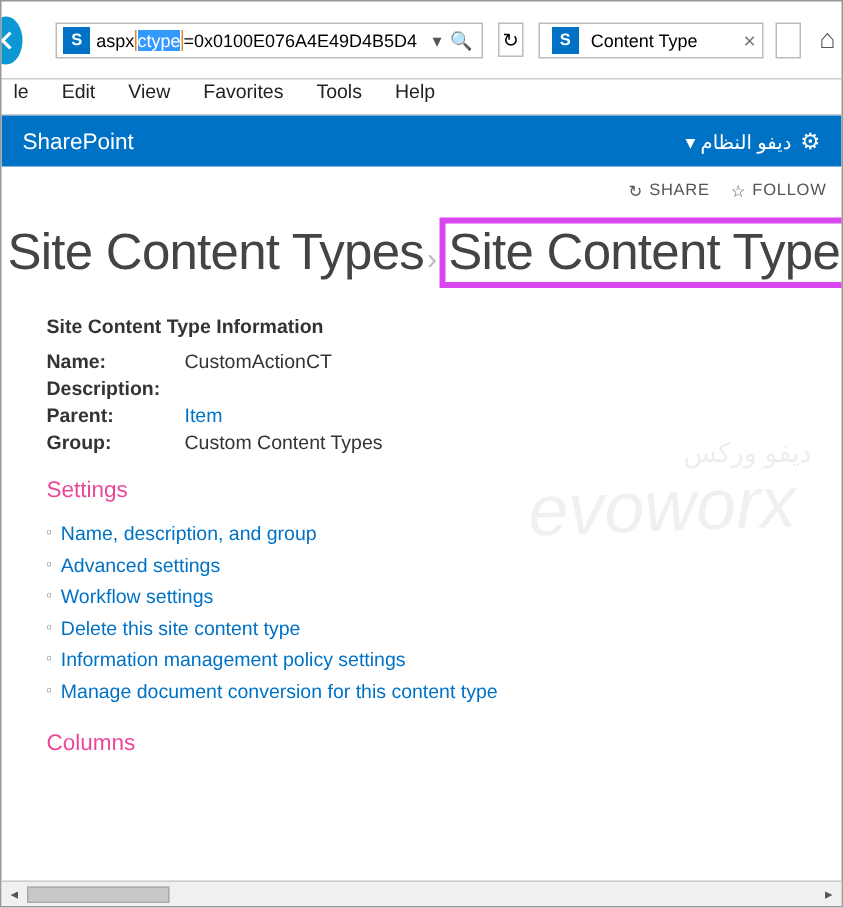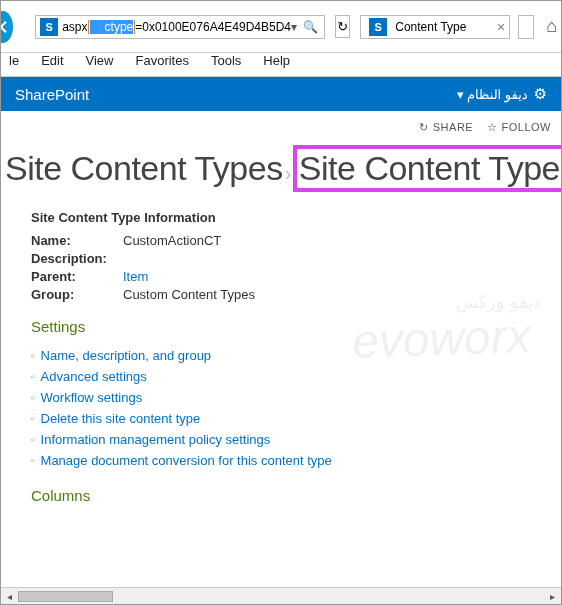--- a/index.html
+++ b/index.html
@@ -3,42 +3,42 @@
 <meta charset="utf-8">
 <style>
 * { margin:0; padding:0; box-sizing:border-box; font-family:"Segoe UI",Arial,sans-serif; }
 body { width:562px; height:605px; background:#fff; position:relative; overflow:hidden; border:1px solid #999; }
 .chrome { height:52px; border-bottom:1px solid #ccc; display:flex; align-items:center; padding:0 4px; gap:4px; }
 .back-btn { width:32px; height:32px; border-radius:50%; background:#0b97d4; display:flex; align-items:center; justify-content:center; color:#fff; font-size:20px; margin-left:-12px; }
 .url-wrap { flex:0 0 285px; height:24px; border:1px solid #bbb; display:flex; align-items:center; font-size:12px; position:relative; margin-left:18px; }
 .url-icon { width:18px; height:18px; background:#0072c6; color:#fff; display:flex; align-items:center; justify-content:center; font-size:11px; font-weight:bold; margin:0 4px; }
 .url-text { white-space:nowrap; overflow:hidden; font-size:12px; }
 .url-hl { border:1.5px solid #e0872f; padding:0 1px; }
-.url-sel { background:#3399ff; color:#fff;padding-left:15px; }
+.url-sel { background:#3399ff; color:#fff; }
 .url-tools { margin-left:auto; display:flex; align-items:center; gap:6px; padding-right:6px; color:#555; font-size:12px; }
 .reload { width:23px; height:23px; border:1px solid #bbb; display:flex; align-items:center; justify-content:center; font-size:13px; margin-left:6px; }
 .tab { flex:0 0 150px; height:24px; border:1px solid #bbb; display:flex; align-items:center; font-size:12px; gap:4px; padding:0 4px; margin-left:6px; }
 .tab .close { margin-left:auto; color:#777; font-size:14px; }
 .sq-btn { width:24px; height:24px; border:1px solid #bbb; margin-left:4px; }
 .home-ic { font-size:18px; color:#555; margin-left:8px; }
 .menu { height:24px; display:flex; align-items:flex-start; gap:22px; padding:0 8px; font-size:13px; color:#222; border-bottom:1px solid #ccc; }
 .sp-bar { height:34px; background:#0072c6; color:#fff; display:flex; align-items:center; padding:0 14px; font-size:15px; }
 .sp-bar .rt { margin-left:auto; font-size:13px; display:flex; align-items:center; gap:6px; direction:rtl; }
 .gear { font-size:15px; }
 .actionbar { height:32px; display:flex; align-items:center; justify-content:flex-end; gap:14px; padding:0 10px; font-size:11px; color:#555; letter-spacing:0.5px; }
 .actionbar span { display:flex; align-items:center; gap:4px; }
 .crumb { display:flex; align-items:baseline; padding:2px 4px 10px 4px; font-size:34px; color:#444; font-weight:200; white-space:nowrap; letter-spacing:-0.5px; }
 .crumb .sep { color:#bbb; margin:0 2px; font-size:20px; }
 .crumb .curr { border:4px solid #d946ef; padding:0 2px; }
 .content { padding:8px 30px; font-size:13px; color:#333; }
 .sec-h { font-weight:600; margin-bottom:8px; font-size:13px; }
 .info-row { display:flex; margin-bottom:3px; font-size:13px; }
 .info-row .lbl { width:92px; font-weight:600; }
 .link { color:#0072c6; cursor:pointer; }
-.subh { font-size:15px; color:#4d7c0f; margin:16px 0 10px 0; font-weight:400; }
+.subh { font-size:15px; color:#ec4899; margin:16px 0 10px 0; font-weight:400; }
 .setlist { list-style:none; }
 .setlist li { padding:3px 0; display:flex; align-items:center; gap:6px; font-size:13px; }
 .setlist li::before { content:"▫"; color:#888; font-size:10px; }
 .col-head { background:#34b3e4; color:#fff; height:22px; display:flex; align-items:center; font-size:12px; margin-top:6px; }
 .col-head div:nth-child(1){ flex:0 0 130px; padding-left:6px;}
 .col-head div:nth-child(2){ flex:0 0 210px;}
 .col-head div:nth-child(3){ flex:0 0 130px;}
 .col-head div:nth-child(4){ flex:1;}
 .hscroll { position:absolute; bottom:0; left:0; right:0; height:17px; background:#f0f0f0; border-top:1px solid #ccc; display:flex; align-items:center; }
 .hscroll .arr { width:17px; height:17px; display:flex; align-items:center; justify-content:center; font-size:10px; color:#555; }

